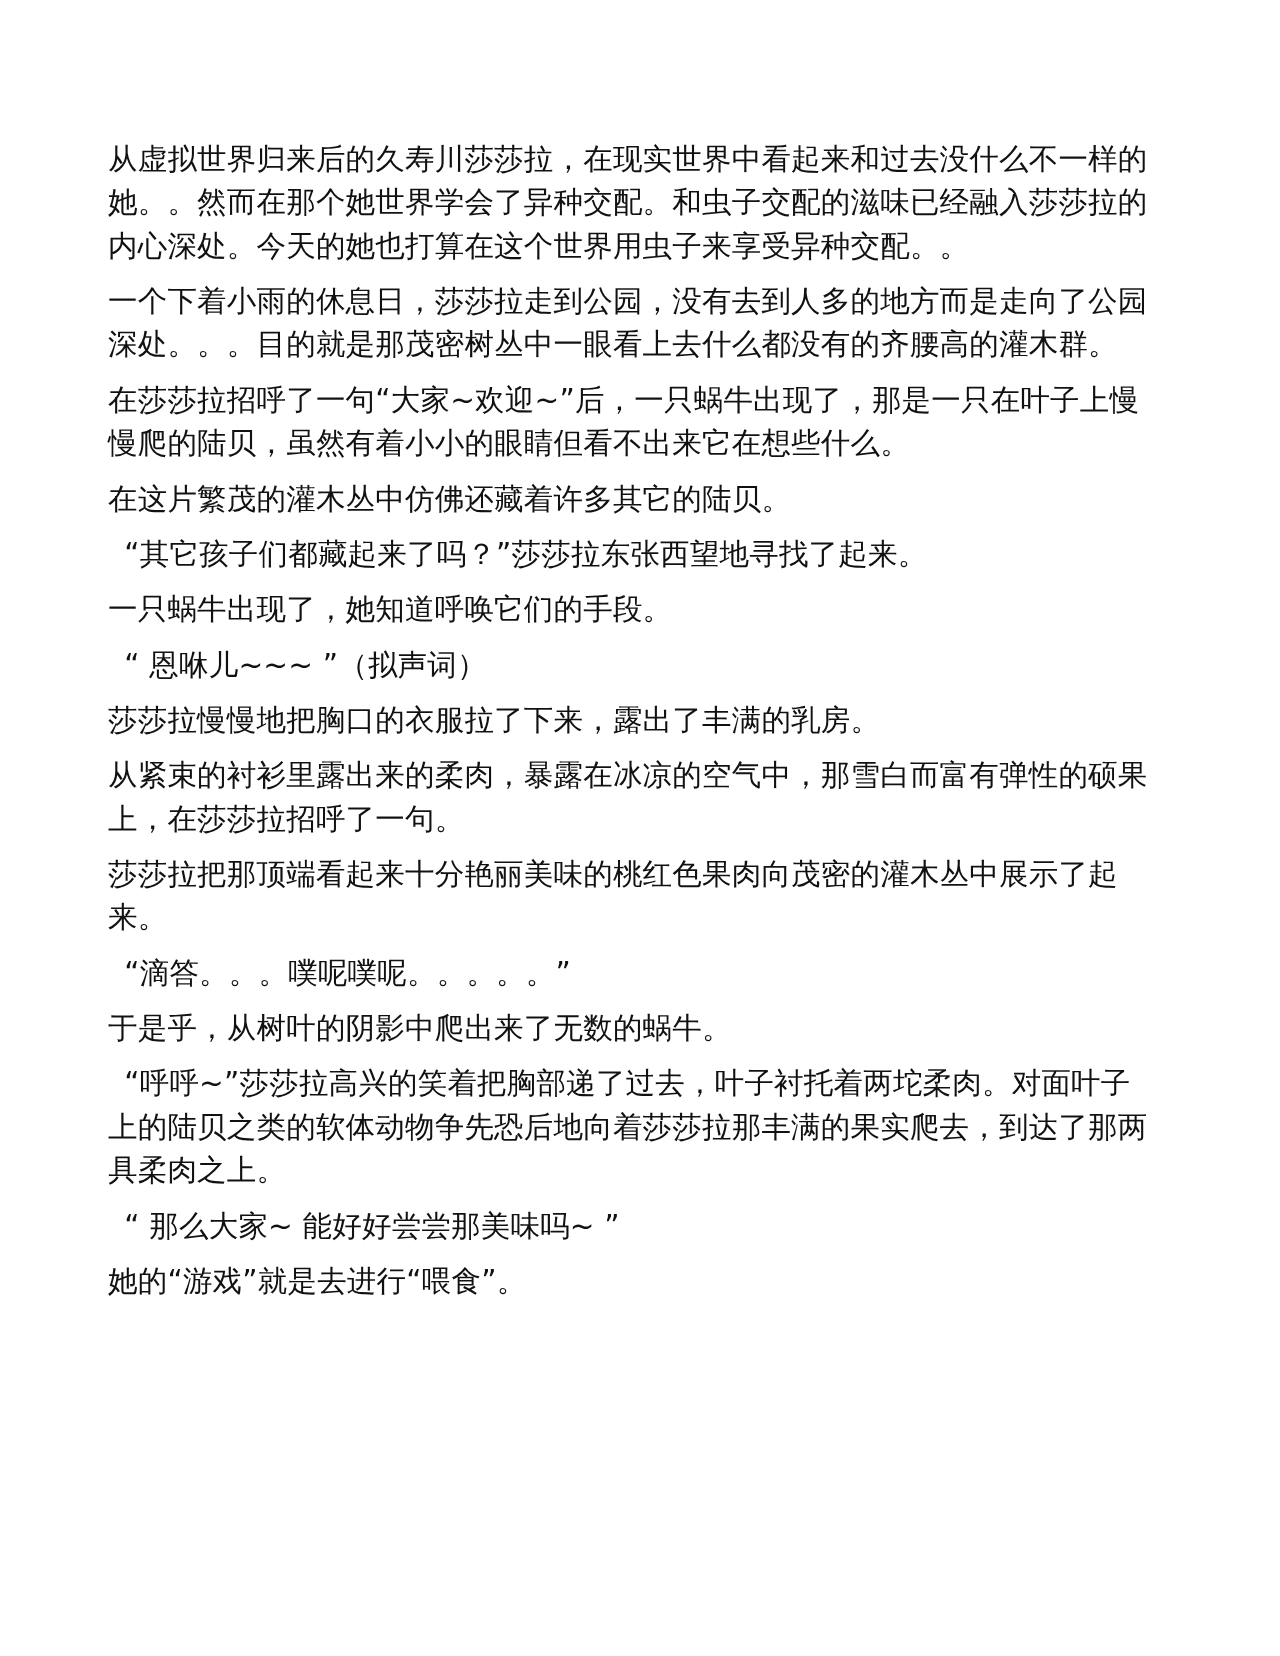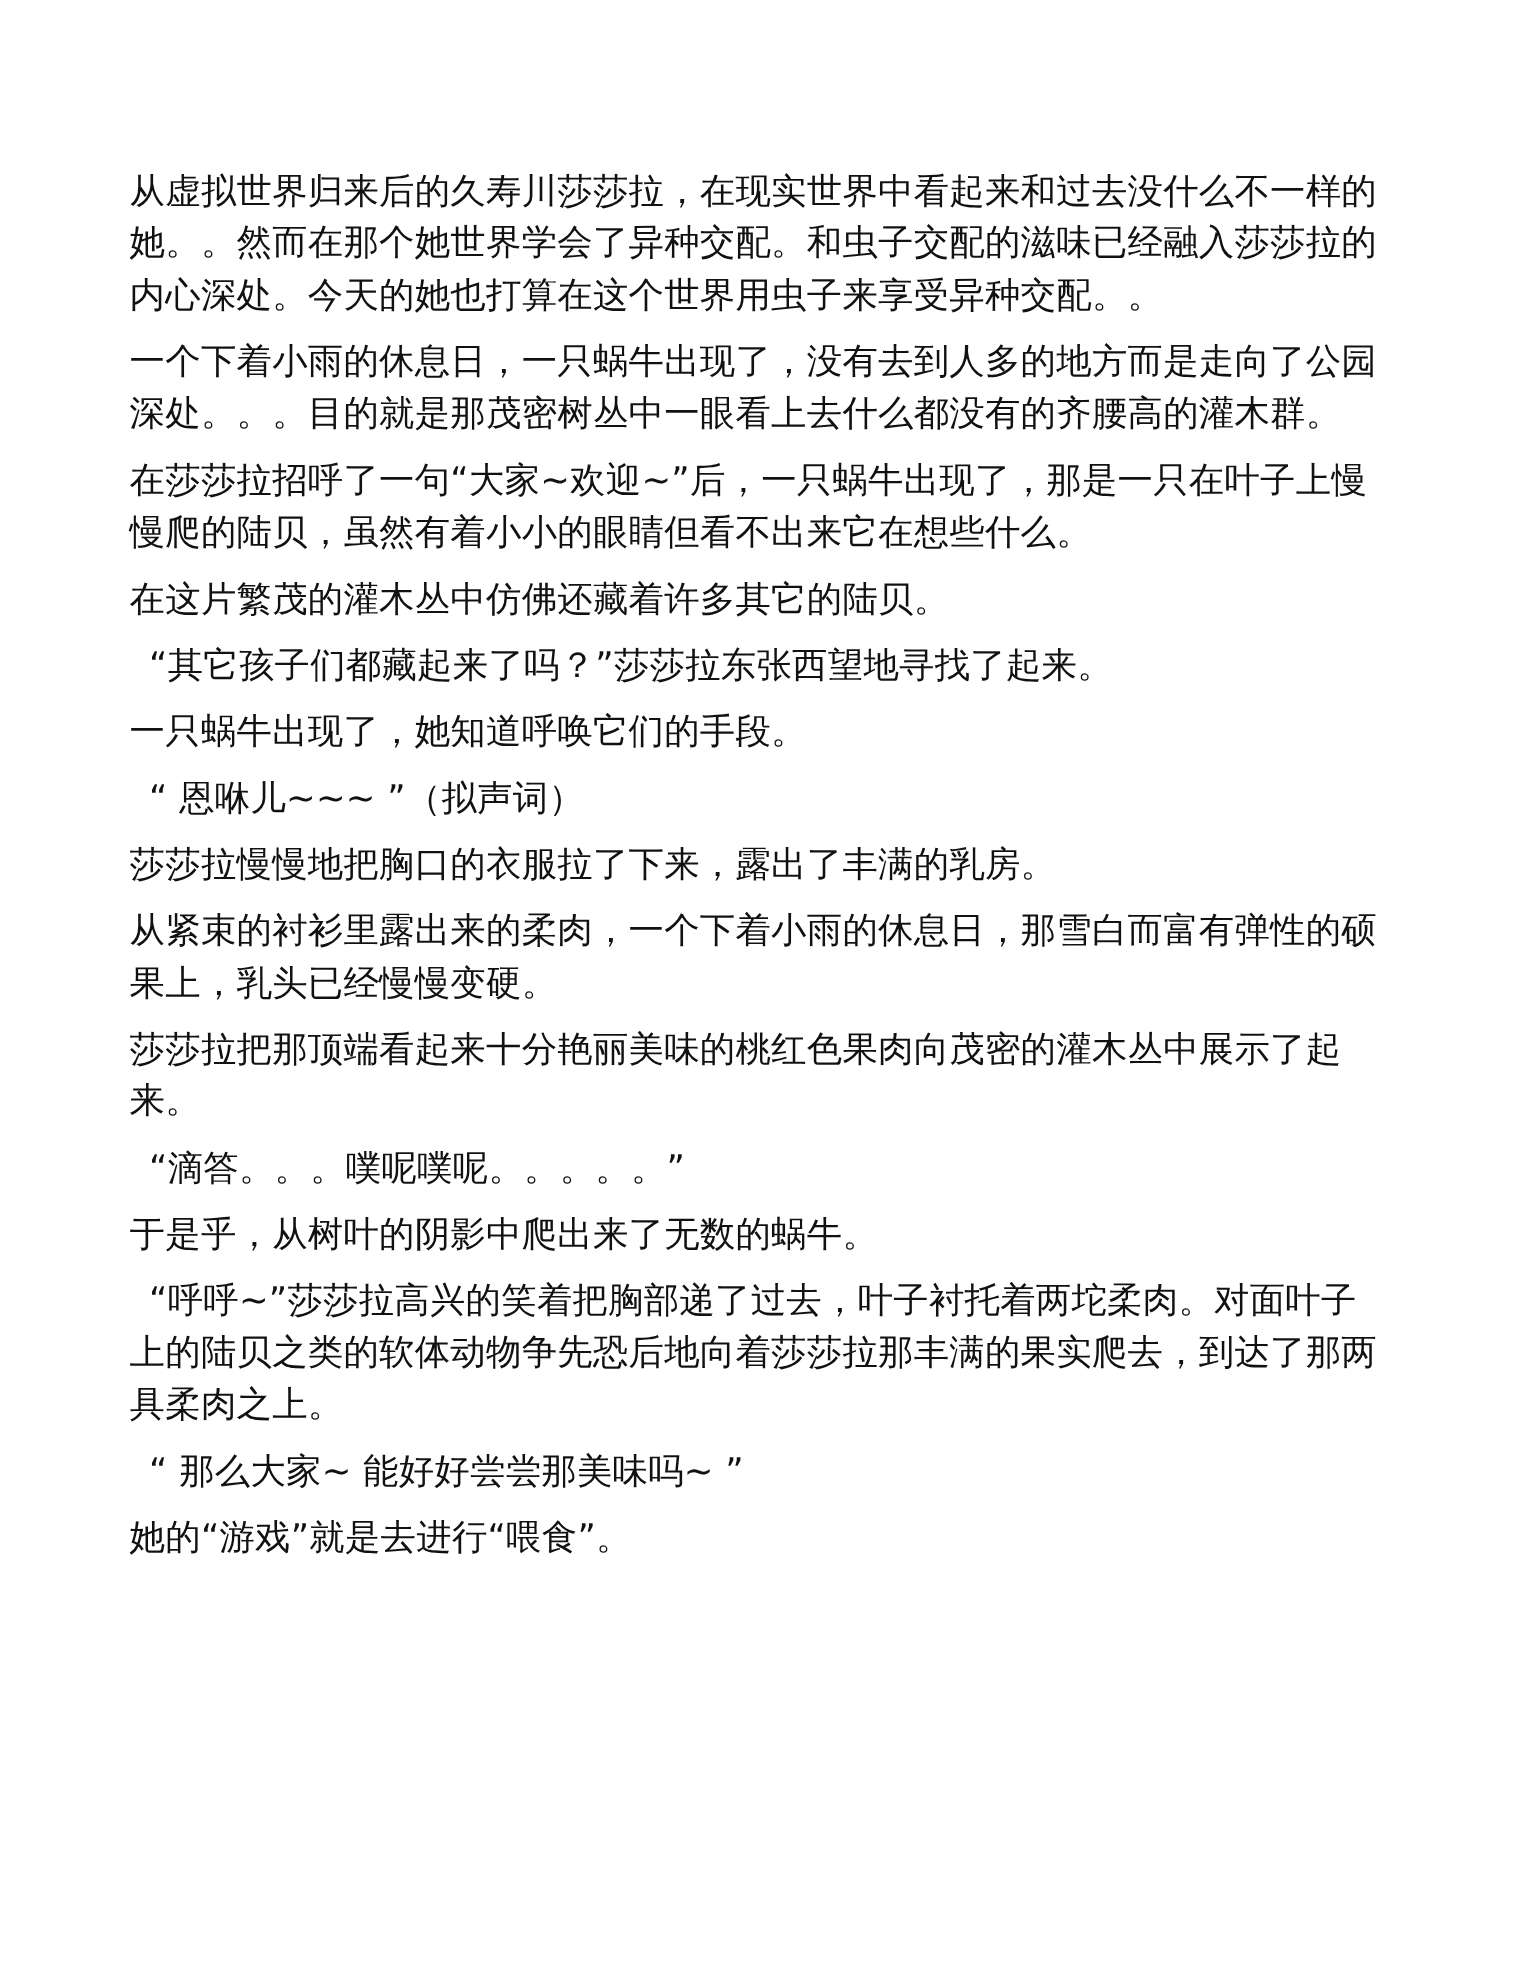--- a/index.html
+++ b/index.html
@@ -37,28 +37,28 @@
   .para.indent {
     text-indent: 0.55em;
   }
 </style>
 </head>
 <body>
 
 <div class="page">
   <div class="doc-body">
     <p class="para">从虚拟世界归来后的久寿川莎莎拉，在现实世界中看起来和过去没什么不一样的她。。然而在那个她世界学会了异种交配。和虫子交配的滋味已经融入莎莎拉的内心深处。今天的她也打算在这个世界用虫子来享受异种交配。。</p>
-    <p class="para">一个下着小雨的休息日，一只蜗牛出现了，没有去到人多的地方而是走向了公园深处。。。目的就是那茂密树丛中一眼看上去什么都没有的齐腰高的灌木群。</p>
+    <p class="para">一个下着小雨的休息日，莎莎拉走到公园，没有去到人多的地方而是走向了公园深处。。。目的就是那茂密树丛中一眼看上去什么都没有的齐腰高的灌木群。</p>
     <p class="para">在莎莎拉招呼了一句“大家~欢迎~”后，一只蜗牛出现了，那是一只在叶子上慢慢爬的陆贝，虽然有着小小的眼睛但看不出来它在想些什么。</p>
     <p class="para">在这片繁茂的灌木丛中仿佛还藏着许多其它的陆贝。</p>
     <p class="para indent">“其它孩子们都藏起来了吗？”莎莎拉东张西望地寻找了起来。</p>
     <p class="para">一只蜗牛出现了，她知道呼唤它们的手段。</p>
     <p class="para indent">“ 恩咻儿~~~ ”（拟声词）</p>
     <p class="para">莎莎拉慢慢地把胸口的衣服拉了下来，露出了丰满的乳房。</p>
-    <p class="para">从紧束的衬衫里露出来的柔肉，一个下着小雨的休息日，那雪白而富有弹性的硕果上，乳头已经慢慢变硬。</p>
+    <p class="para">从紧束的衬衫里露出来的柔肉，暴露在冰凉的空气中，那雪白而富有弹性的硕果上，在莎莎拉招呼了一句。</p>
     <p class="para">莎莎拉把那顶端看起来十分艳丽美味的桃红色果肉向茂密的灌木丛中展示了起来。</p>
     <p class="para indent">“滴答。。。噗呢噗呢。。。。。”</p>
     <p class="para">于是乎，从树叶的阴影中爬出来了无数的蜗牛。</p>
     <p class="para indent">“呼呼~”莎莎拉高兴的笑着把胸部递了过去，叶子衬托着两坨柔肉。对面叶子上的陆贝之类的软体动物争先恐后地向着莎莎拉那丰满的果实爬去，到达了那两具柔肉之上。</p>
     <p class="para indent">“ 那么大家~ 能好好尝尝那美味吗~ ”</p>
     <p class="para">她的“游戏”就是去进行“喂食”。</p>
   </div>
 </div>
 
 </body></html>

